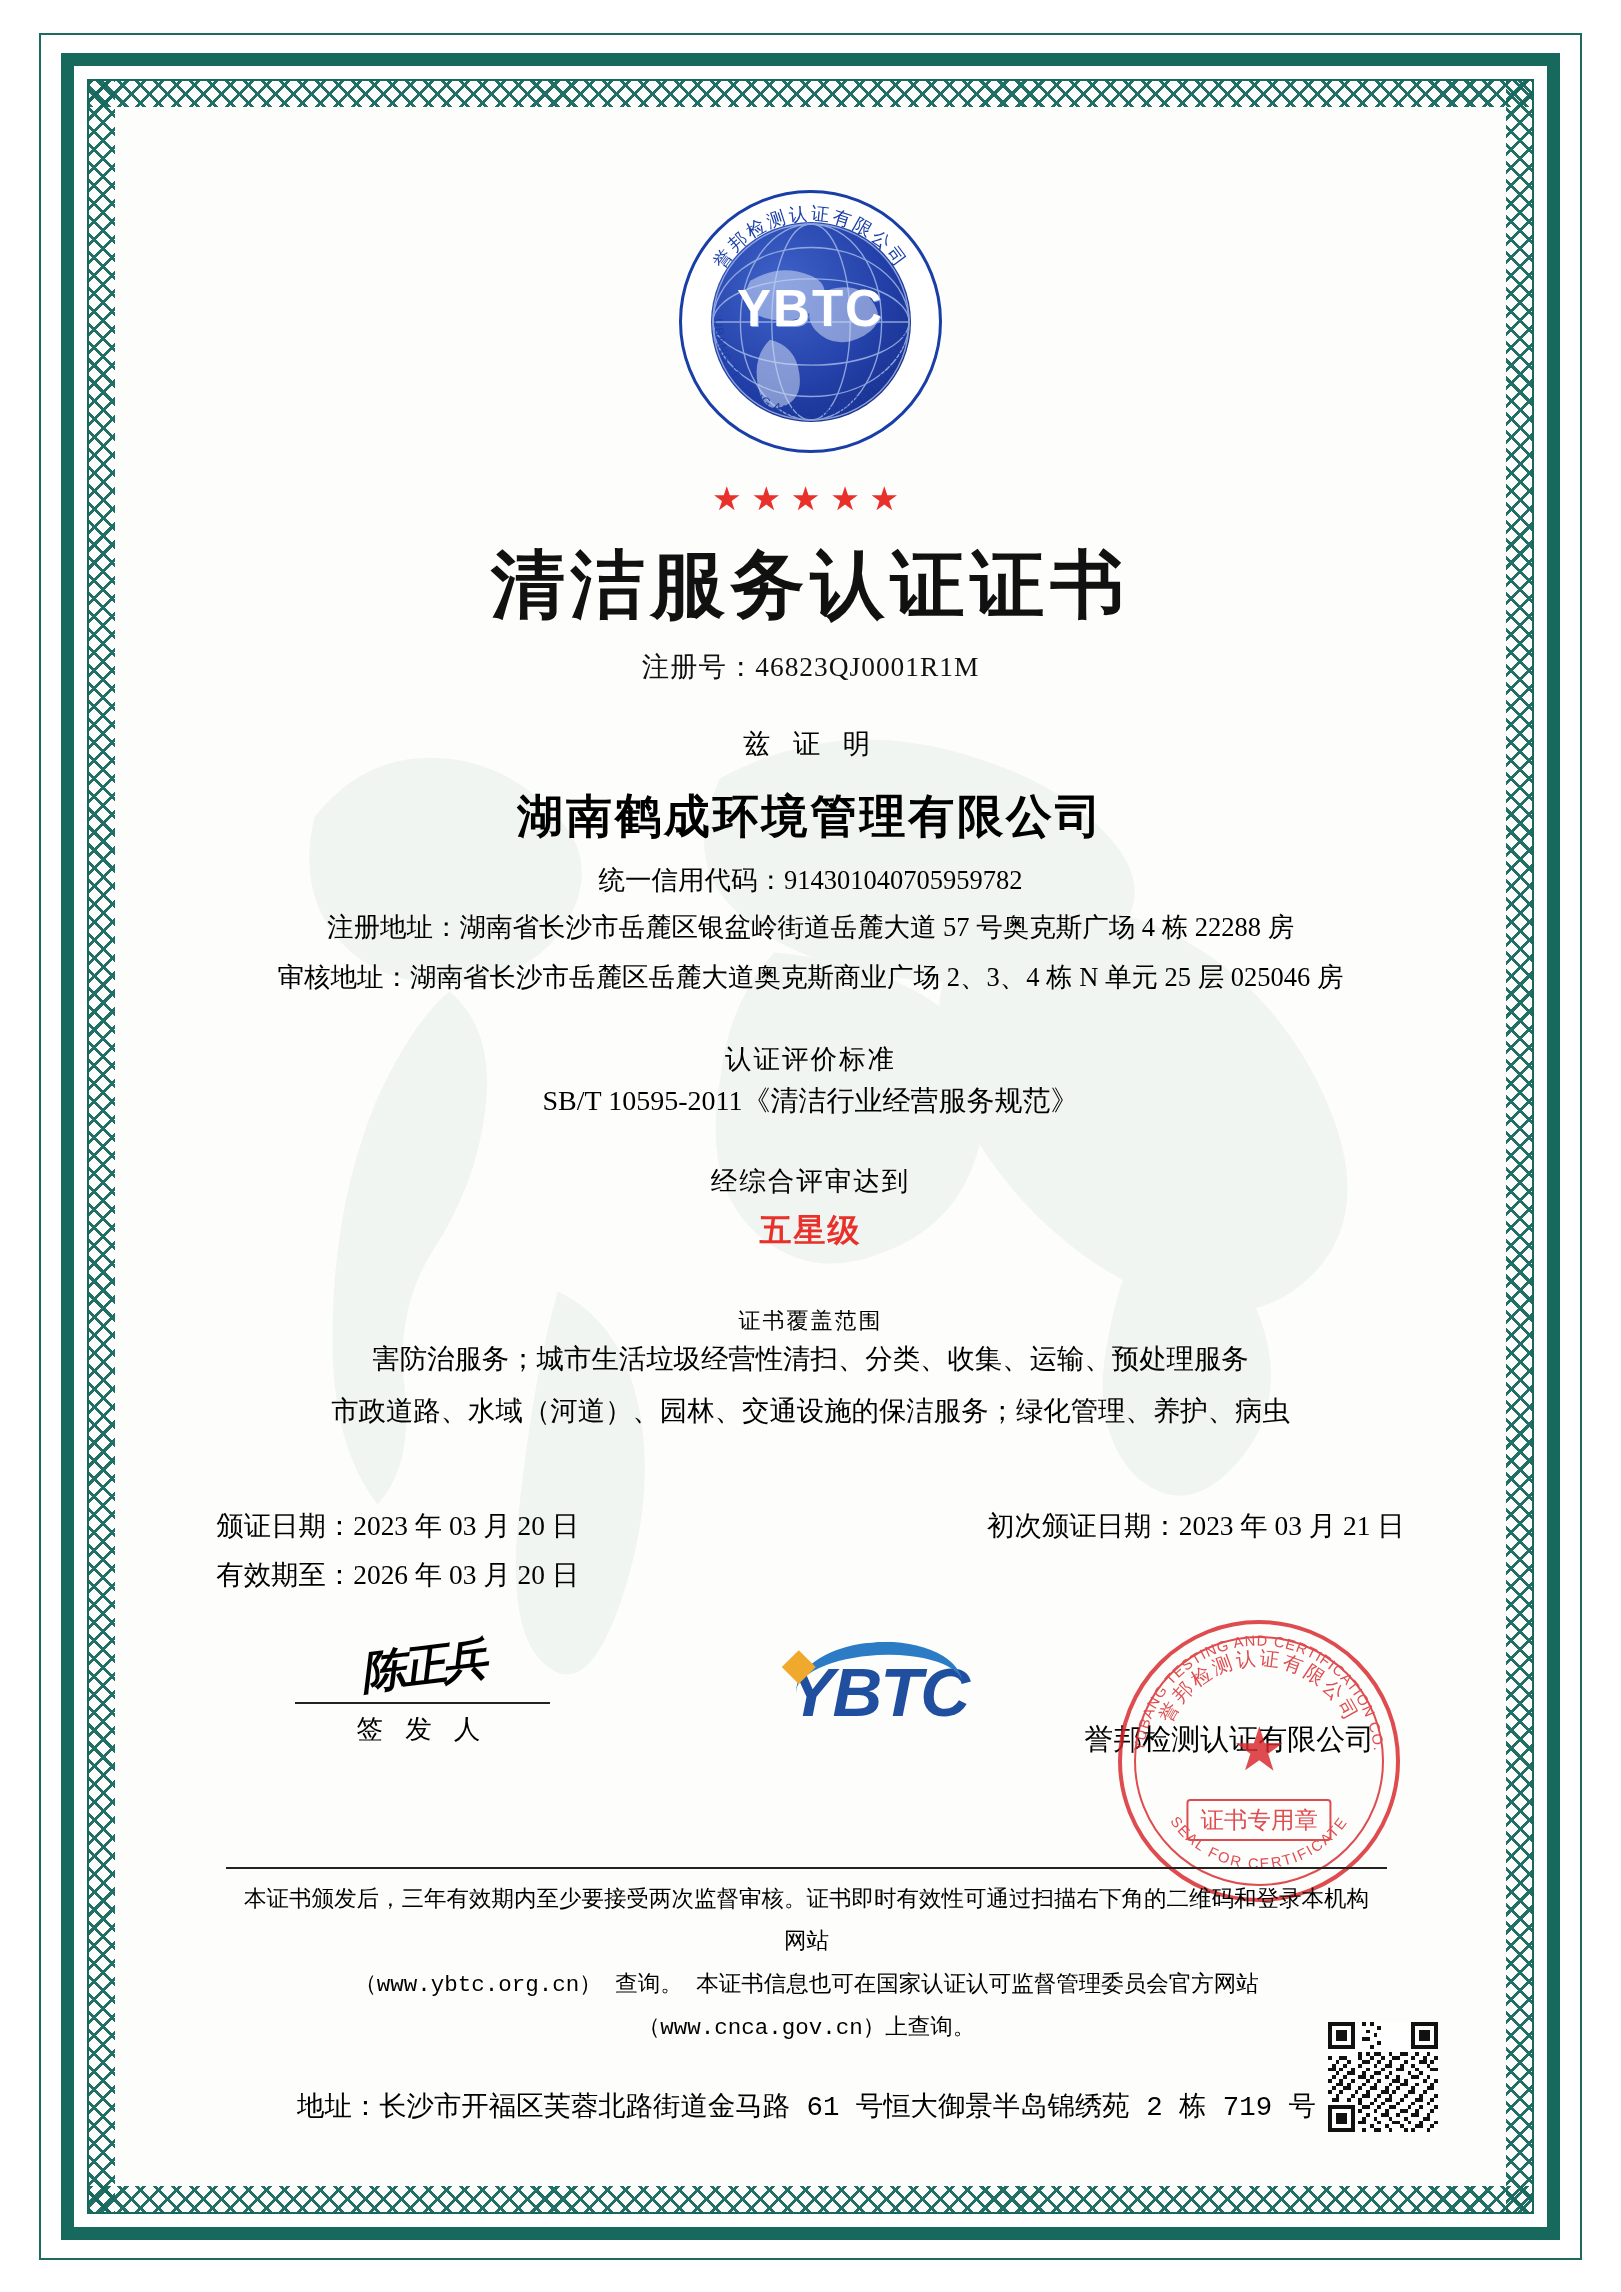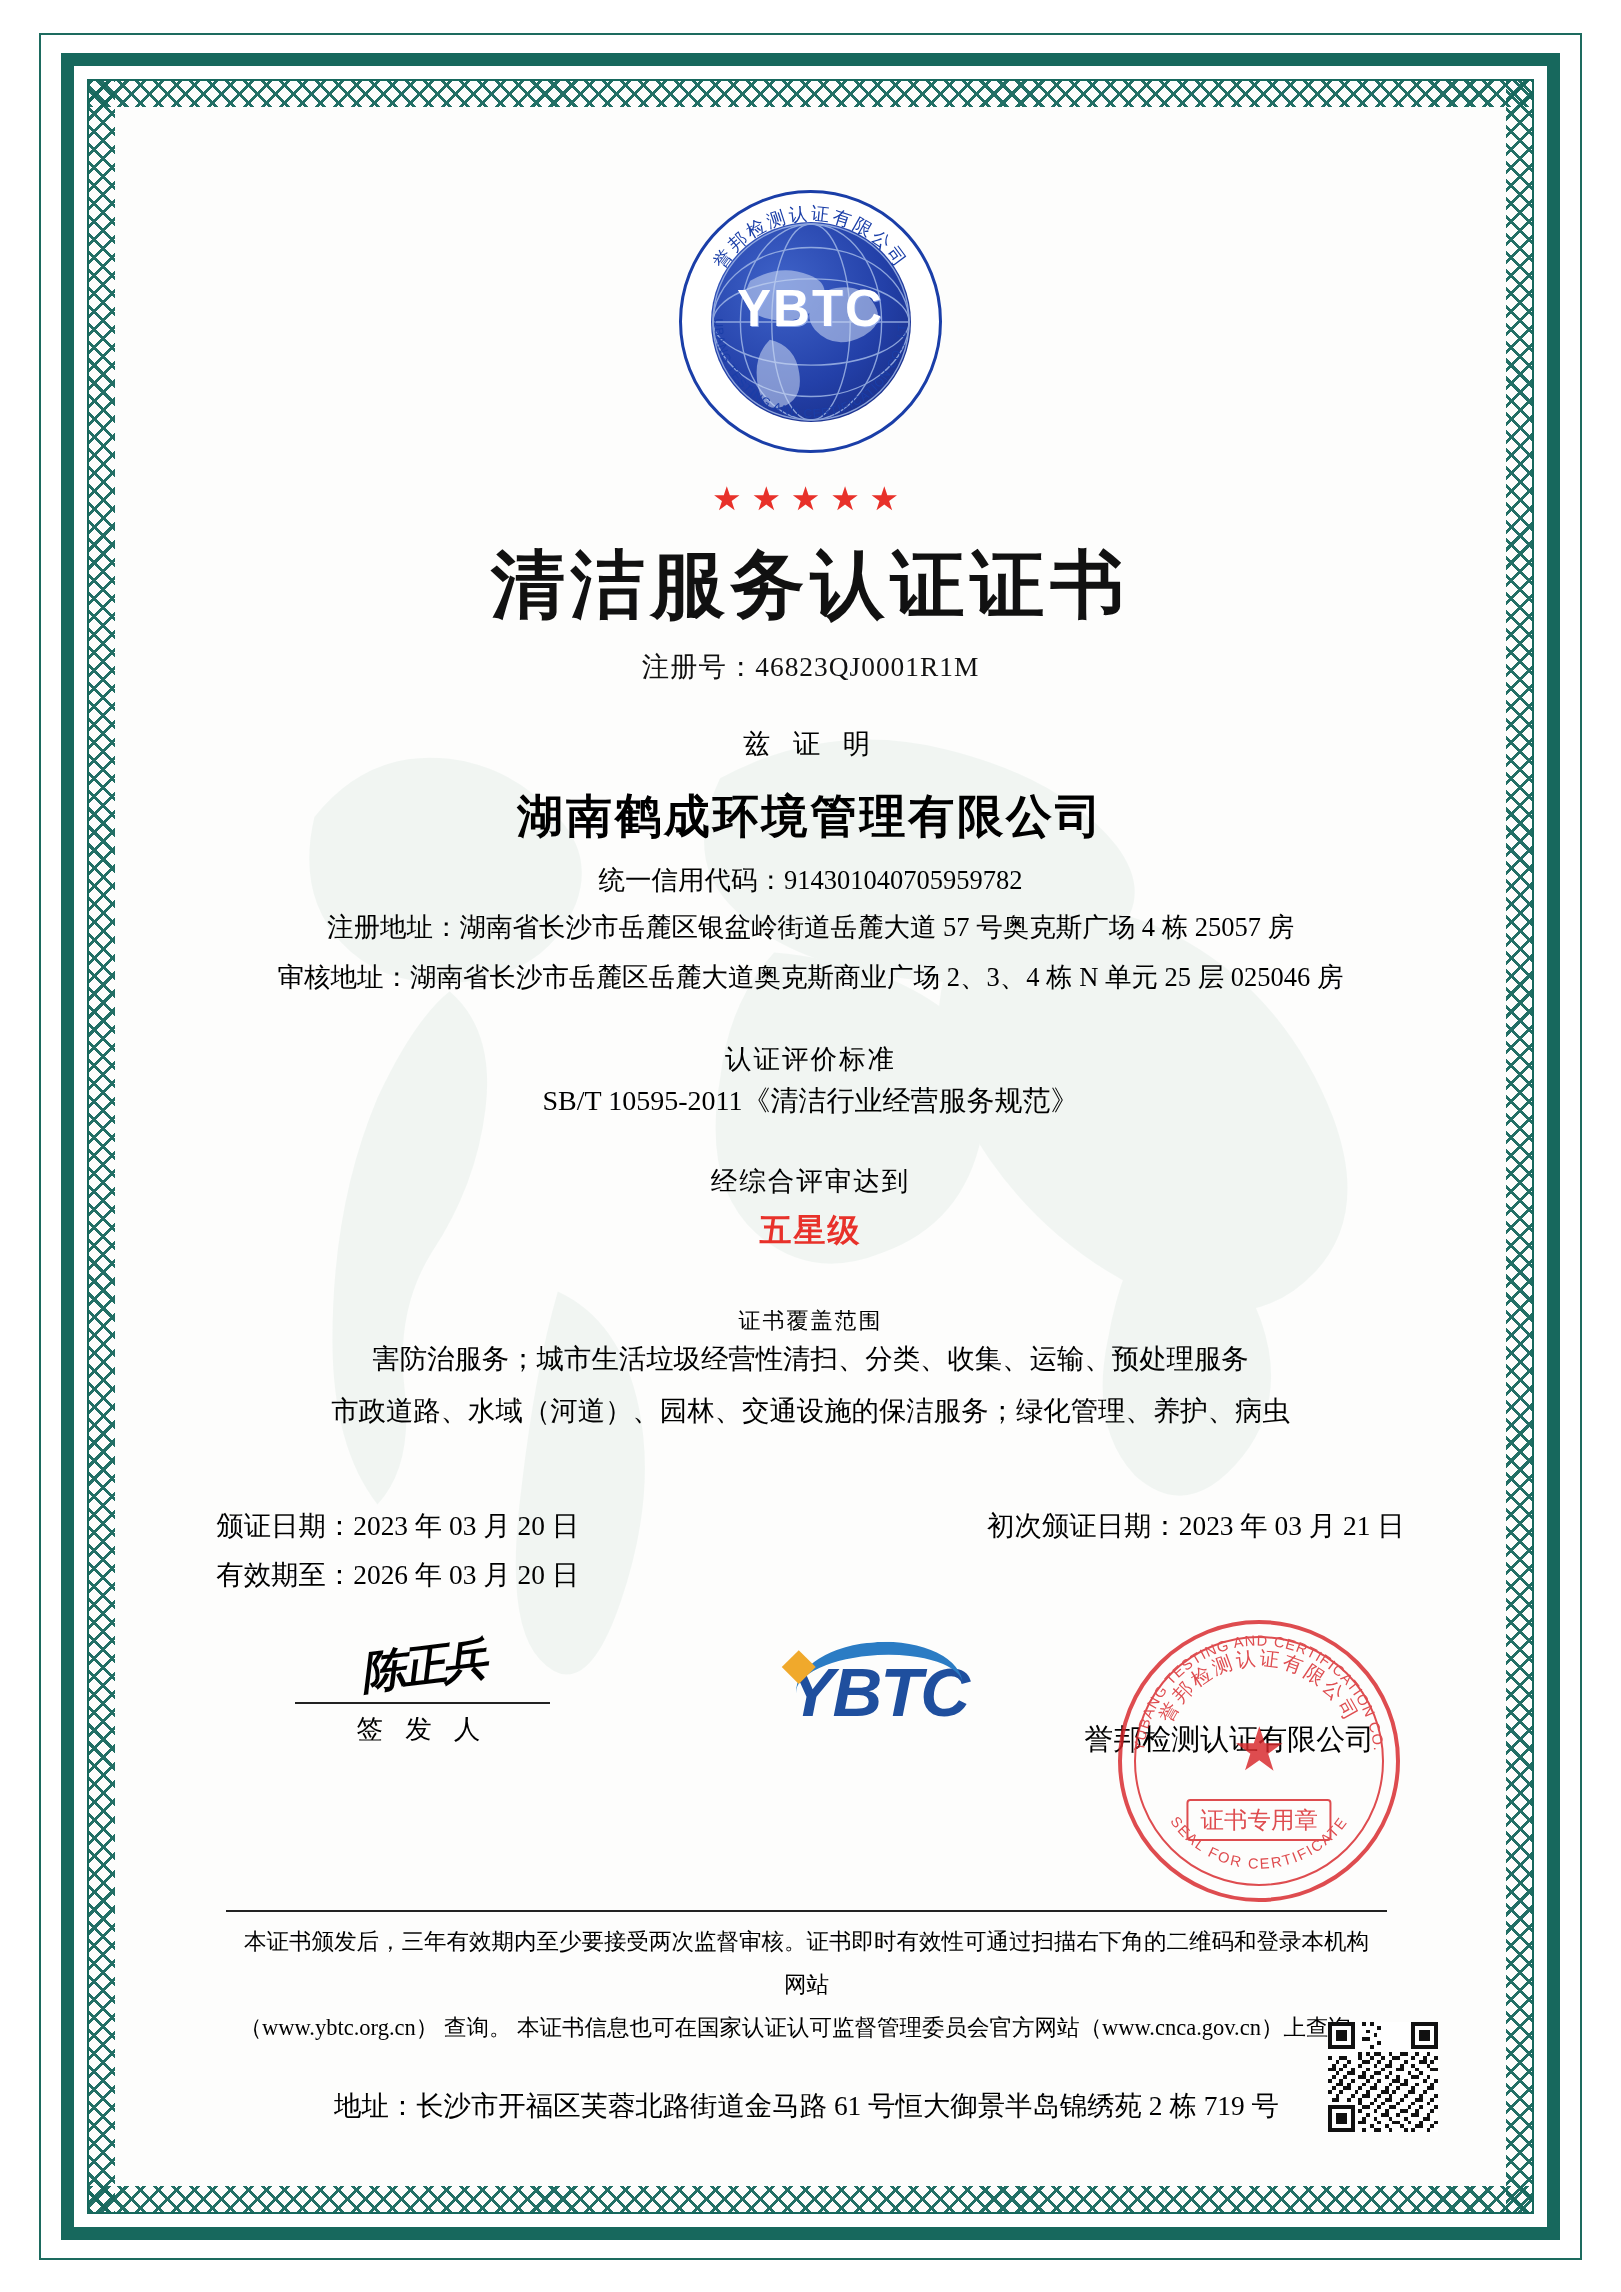--- a/index.html
+++ b/index.html
@@ -175,21 +175,21 @@
     color:#d8262a;font-size:53px;
   }
   .seal .seal-band{
     position:absolute;left:50%;top:64%;transform:translateX(-50%);
     border:2px solid #d8262a;border-radius:3.9px;
     padding:2.9px 11.8px;font-size:23.5px;color:#d8262a;white-space:nowrap;
   }
   .seal svg{position:absolute;left:0;top:0;width:100%;height:100%;}
   
   .footer{
-    position:absolute;left:39px;right:47px;bottom:55px;
+    position:absolute;left:39px;right:47px;bottom:55px;font-family:Liberation Mono, monospace;
   }
   .footer-rule{border-top:2px solid #222;margin:0 59px 9.8px 59px;}
   .footer-line{font-size:22.5px;line-height:1.9;text-align:center;padding:0 69px;}
   .footer-addr{margin-top:38px;font-size:27.4px;text-align:center;}
   .qr{
     position:absolute;right:55px;bottom:47px;width:110px;height:110px;
     background:#fff;
   }
   .qr svg{width:100%;height:100%}
 </style>
@@ -260,21 +260,21 @@
         <div class="main-title">清洁服务认证证书</div>
 
         <div class="reg-no">注册号：46823QJ0001R1M</div>
 
         <div class="hereby">兹 证 明</div>
 
         <div class="company">湖南鹤成环境管理有限公司</div>
 
         <div class="credit">统一信用代码：914301040705959782</div>
 
-        <div class="addr">注册地址：湖南省长沙市岳麓区银盆岭街道岳麓大道 57 号奥克斯广场 4 栋 25057 房</div>
+        <div class="addr">注册地址：湖南省长沙市岳麓区银盆岭街道岳麓大道 57 号奥克斯广场 4 栋 22288 房</div>
         <div class="addr">审核地址：湖南省长沙市岳麓区岳麓大道奥克斯商业广场 2、3、4 栋 N 单元 25 层 025046 房</div>
 
         <div class="section-label">认证评价标准</div>
         <div class="standard">SB/T 10595-2011《清洁行业经营服务规范》</div>
 
         <div class="grade-label">经综合评审达到</div>
         <div class="grade">五星级</div>
 
         <div class="scope-label">证书覆盖范围</div>
         <div class="scope" style="margin-top:2px">害防治服务；城市生活垃圾经营性清扫、分类、收集、运输、预处理服务</div>

